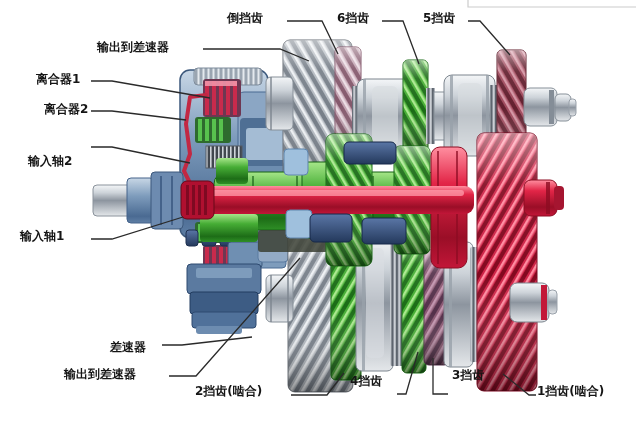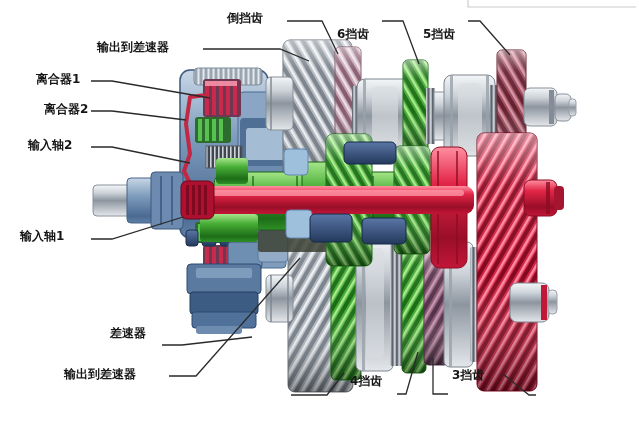--- a/index.html
+++ b/index.html
@@ -329,24 +329,26 @@
     <polyline points="169,376 196,376 300,258"></polyline>
     <polyline points="291,395 327,395 344,373"></polyline>
     <polyline points="397,394 406,394 418,352"></polyline>
     <polyline points="433,358 433,394 448,394"></polyline>
     <polyline points="503,374 529,395 536,395"></polyline>
   </g>
 </svg>
 
 <div class="lbl" style="left:97px;top:41px">输出到差速器</div>
 <div class="lbl" style="left:227px;top:12px">倒挡齿</div>
-<div class="lbl" style="left:337px;top:28px">6挡齿</div>
-<div class="lbl" style="left:423px;top:28px">5挡齿</div>
+<div class="lbl" style="left:337px;top:12px">6挡齿</div>
+<div class="lbl" style="left:423px;top:12px">5挡齿</div>
 <div class="lbl" style="left:36px;top:73px">离合器1</div>
 <div class="lbl" style="left:44px;top:103px">离合器2</div>
-<div class="lbl" style="left:28px;top:139px">输入轴2</div>
+<div class="lbl" style="left:28px;top:155px">输入轴2</div>
 <div class="lbl" style="left:20px;top:230px">输入轴1</div>
-<div class="lbl" style="left:110px;top:327px">差速器</div>
+<div class="lbl" style="left:110px;top:341px">差速器</div>
 <div class="lbl" style="left:64px;top:368px">输出到差速器</div>
+<div class="lbl" style="left:195px;top:385px">2挡齿(啮合)</div>
 <div class="lbl" style="left:350px;top:375px">4挡齿</div>
 <div class="lbl" style="left:452px;top:369px">3挡齿</div>
+<div class="lbl" style="left:537px;top:385px">1挡齿(啮合)</div>
 
 </div>
 
 </body></html>

